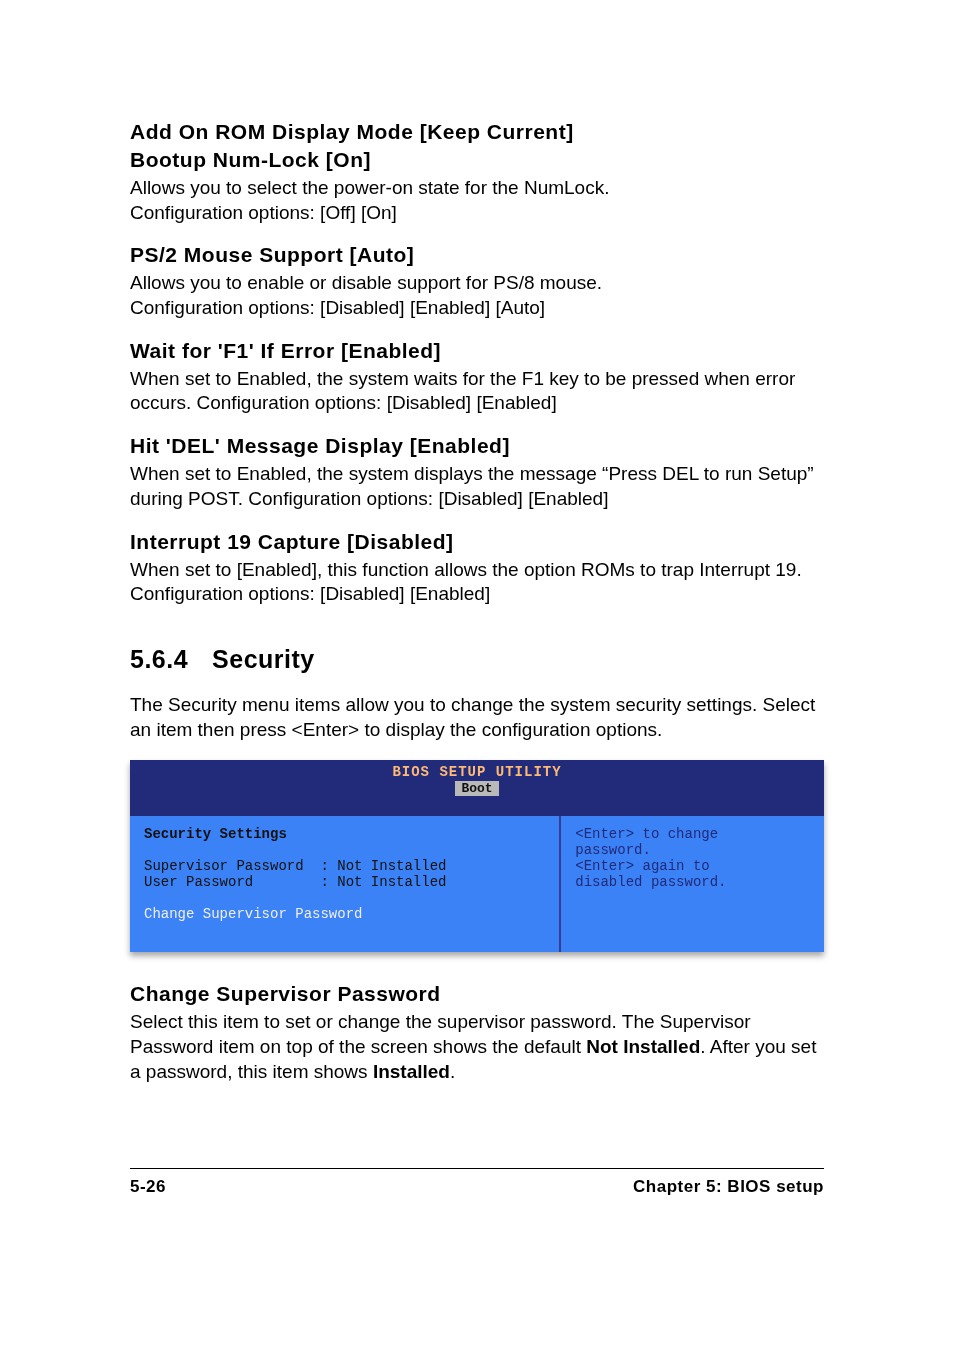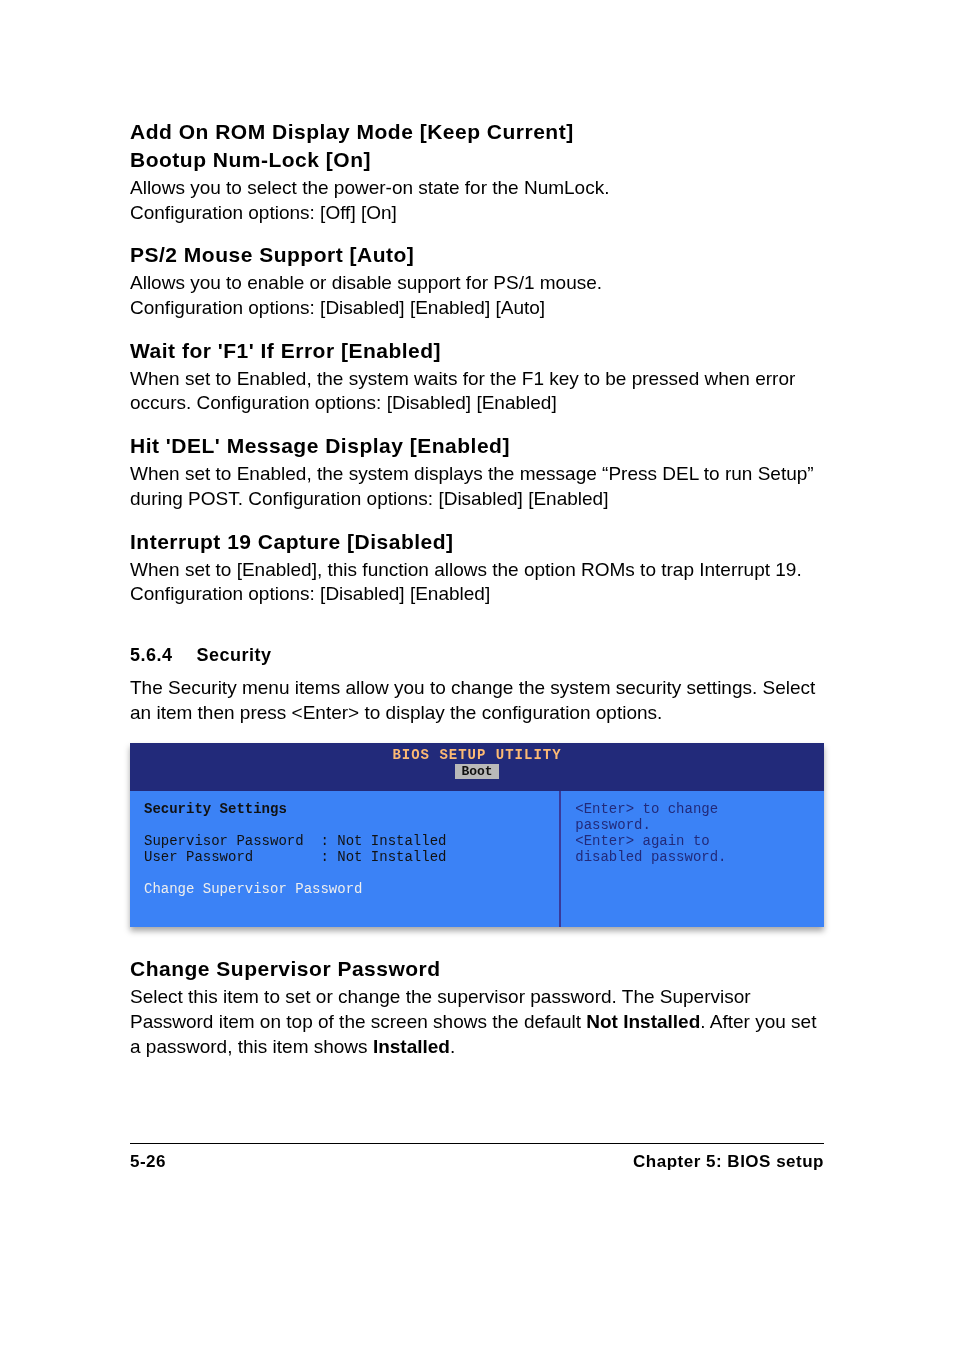--- a/index.html
+++ b/index.html
@@ -19,23 +19,23 @@
     font-weight: 700;
     margin: 0 0 4px 0;
     letter-spacing: 0.5px;
   }
   p.body-text {
     font-size: 19px;
     line-height: 1.3;
     margin: 0 0 18px 0;
   }
   .section-num-title {
-    font-size: 18px;
+    font-size: 25px;
     font-weight: 700;
-    margin: 38px 0 10px 0;
+    margin: 38px 0 19px 0;
     letter-spacing: 0.5px;
   }
   .section-num-title .num { display: inline-block; margin-right: 24px; }
   .bold-inline { font-weight: 700; }
 
   
   .bios-wrap {
     margin: 14px 0 30px 0;
   }
   .bios {
@@ -50,21 +50,21 @@
     color: #fdba74;
     text-align: center;
     padding: 4px 0 0 0;
     font-weight: 700;
     font-size: 14px;
     letter-spacing: 1px;
   }
   .bios-header-sub {
     background: #222a7a;
     text-align: center;
-    padding: 0 0 12px 0;
+    padding: 0 0 20px 0;
   }
   .bios-header-sub span.tab {
     display: inline-block;
     background: #b9b9b9;
     color: #111;
     padding: 0 6px;
     font-weight: 700;
     font-size: 13px;
   }
   .bios-body-row td {
@@ -102,21 +102,21 @@
 
 <div class="page">
 
   <h3 class="setting-title">Add On ROM Display Mode [Keep Current]</h3>
 
   <h3 class="setting-title">Bootup Num-Lock [On]</h3>
   <p class="body-text" style="white-space:pre-line">Allows you to select the power-on state for the NumLock.
 Configuration options: [Off] [On]</p>
 
   <h3 class="setting-title">PS/2 Mouse Support [Auto]</h3>
-  <p class="body-text" style="white-space:pre-line">Allows you to enable or disable support for PS/1 mouse.
+  <p class="body-text" style="white-space:pre-line">Allows you to enable or disable support for PS/8 mouse.
 Configuration options: [Disabled] [Enabled] [Auto]</p>
 
   <h3 class="setting-title">Wait for 'F1' If Error [Enabled]</h3>
   <p class="body-text">When set to Enabled, the system waits for the F1 key to be pressed when error occurs. Configuration options: [Disabled] [Enabled]</p>
 
   <h3 class="setting-title">Hit 'DEL' Message Display [Enabled]</h3>
   <p class="body-text">When set to Enabled, the system displays the message “Press DEL to run Setup” during POST. Configuration options: [Disabled] [Enabled]</p>
 
   <h3 class="setting-title">Interrupt 19 Capture [Disabled]</h3>
   <p class="body-text">When set to [Enabled], this function allows the option ROMs to trap Interrupt 19. Configuration options: [Disabled] [Enabled]</p>

